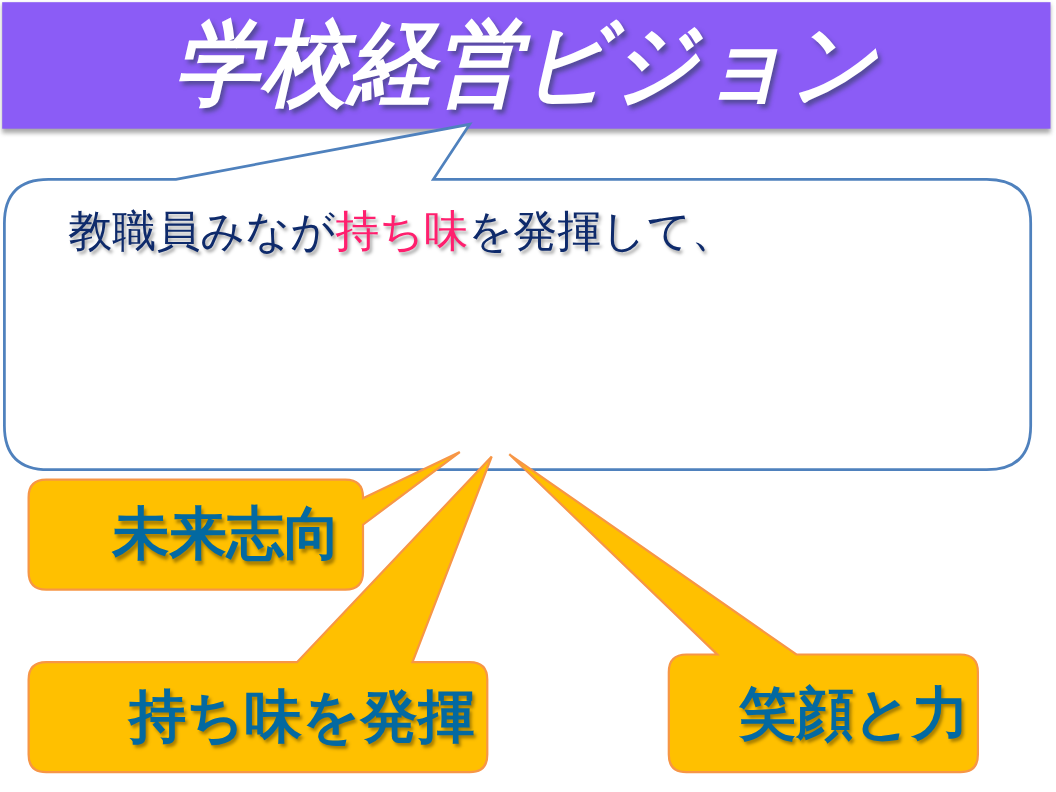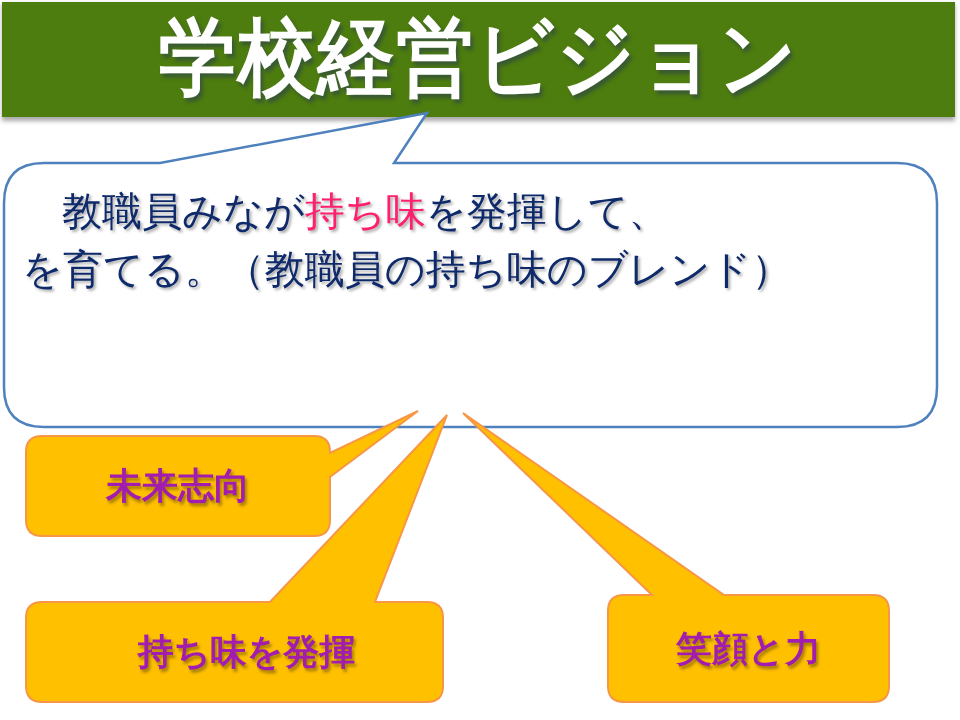--- a/index.html
+++ b/index.html
@@ -8,42 +8,42 @@
     background: #ffffff;
     font-family: "DejaVu Sans", "Liberation Sans", sans-serif;
   }
   .shapes { position: absolute; left: 0; top: 0; width: 960px; height: 720px; }
   .title-band-shadow {
     position: absolute; left: 2px; top: 4px; width: 953px; height: 117px;
     background: #a9a9a9; filter: blur(2px);
   }
   .title-band {
     position: absolute; left: 2px; top: 2px; width: 953px; height: 115px;
-    background: #4d7c0f;
-    display: flex; align-items: center; justify-content: center;
+    background: #8b5cf6;
+    display: flex; align-items: center; justify-content: center; font-style: italic;
   }
   .title-text {
     color: #ffffff; font-weight: bold; font-size: 84px; letter-spacing: 2px;
     transform: scaleX(0.92);
     text-shadow: 3px 4px 4px rgba(40,60,80,0.55);
     line-height: 1; margin-top: -6px;
   }
   .vision {
     position: absolute; left: 22px; top: 182px; width: 910px;
     color: #0e2a6b; font-weight: normal; font-size: 40px; line-height: 58px;
     text-shadow: 2px 2px 3px rgba(0,0,0,0.35);
     white-space: nowrap;
   }
   .vision .line { display: block; height: 58px; }
   .vision .hl { color: #ff1f6e; }
   .tag {
-    position: absolute; color: #a21caf; font-weight: bold; font-size: 36px;
+    position: absolute; color: #0369a1; font-weight: bold; font-size: 52px;
     text-shadow: 2px 3px 3px rgba(0,0,0,0.35);
     display: flex; align-items: center; justify-content: center;
-    line-height: 1; white-space: nowrap;
+    line-height: 1; white-space: nowrap; padding-left: 28px;
   }
 </style>
 </head>
 <body>
 
 <div class="title-band-shadow"></div>
 <div class="title-band">
   <span class="title-text">学校経営ビジョン</span>
 </div>
 
@@ -58,18 +58,17 @@
 
   <path d="M 42 602 L 270 602 L 447 415 L 375 602 L 427 602 Q 443 602 443 618
            L 443 686 Q 443 702 427 702 L 42 702 Q 26 702 26 686 L 26 618 Q 26 602 42 602 Z" fill="#ffc000" stroke="#f79646" stroke-width="2"></path>
 
   <path d="M 624 595 L 652 595 L 463 413 L 724 595 L 873 595 Q 889 595 889 611
            L 889 686 Q 889 702 873 702 L 624 702 Q 608 702 608 686 L 608 611 Q 608 595 624 595 Z" fill="#ffc000" stroke="#f79646" stroke-width="2"></path>
 </svg>
 
 <div class="vision">
   <span class="line"><span>　教職員みなが</span><span class="hl">持ち味</span><span>を発揮して、</span></span>
-  <span class="line"><span>を育てる。（教職員の持ち味のブレンド）</span></span>
 </div>
 
 <div class="tag" style="left:26px; top:436px; width:304px; height:100px;">未来志向</div>
 <div class="tag" style="left:38px; top:602px; width:417px; height:100px;">持ち味を発揮</div>
 <div class="tag" style="left:608px; top:595px; width:281px; height:107px;">笑顔と力</div>
 
 </body></html>

